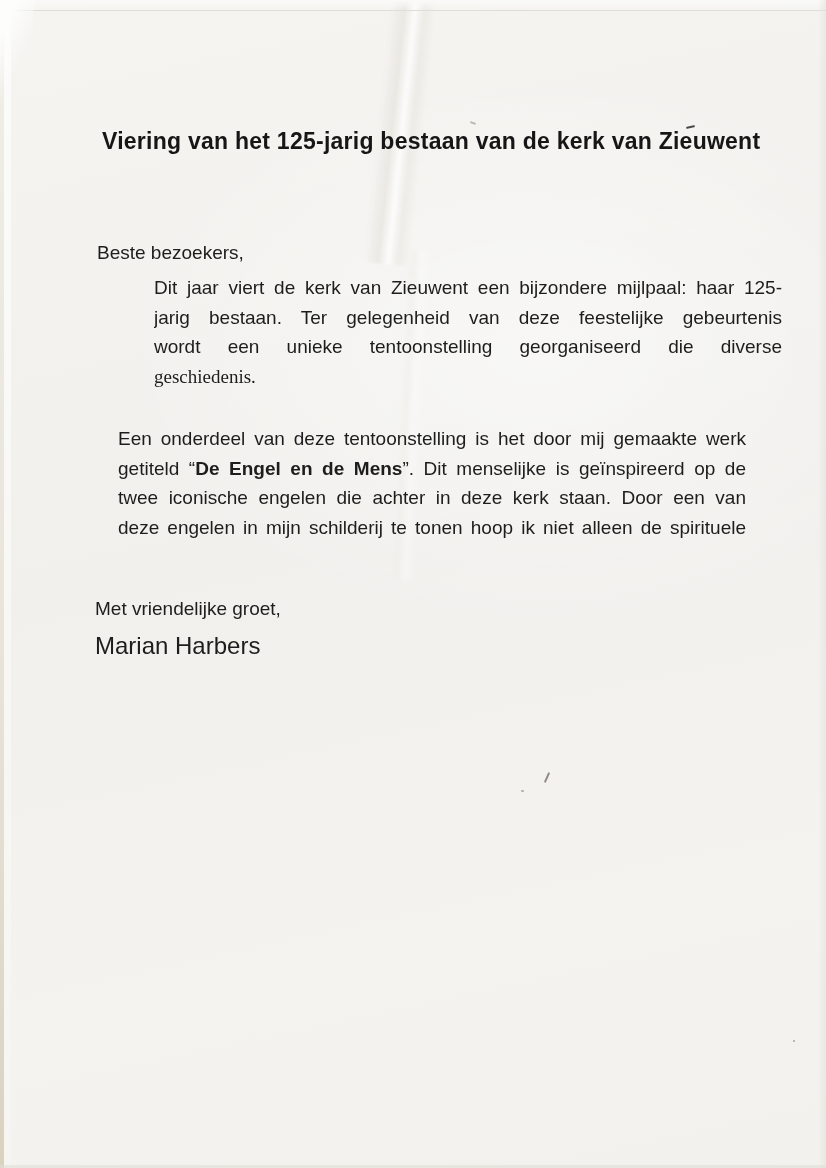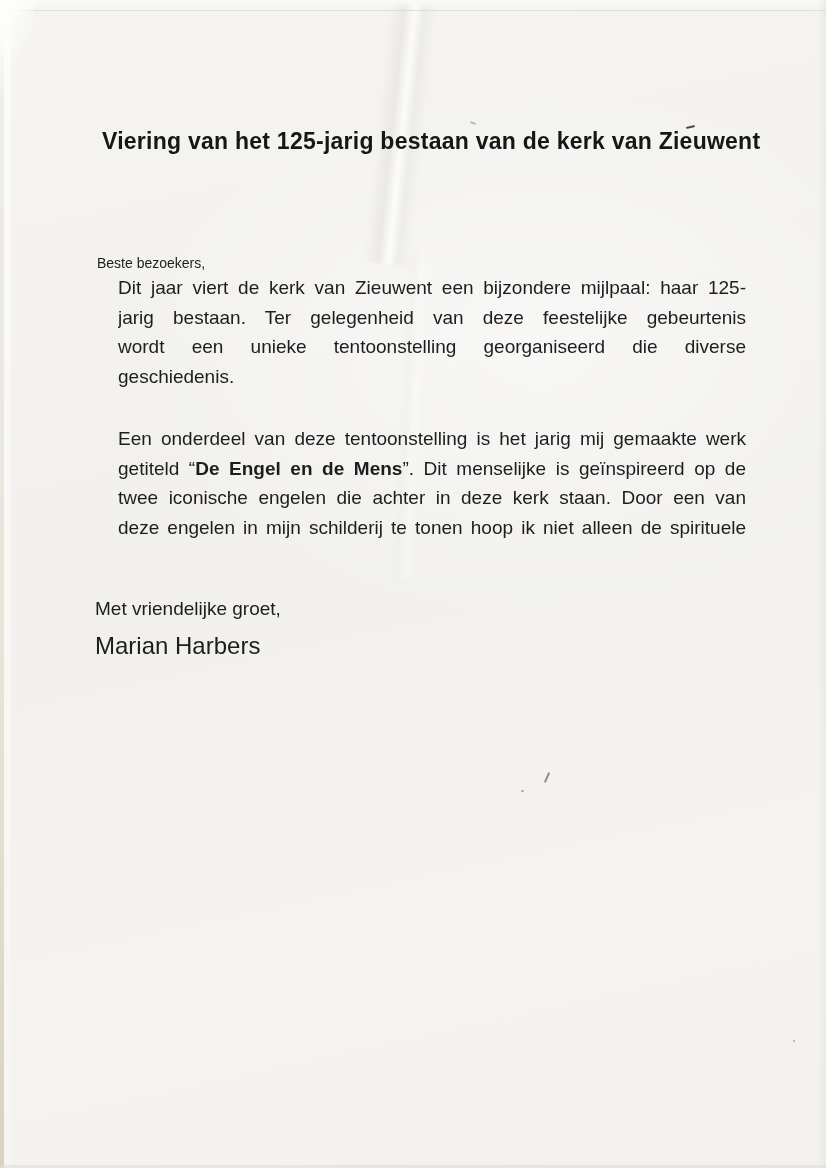--- a/index.html
+++ b/index.html
@@ -64,31 +64,31 @@
   .speck-faint{left:470px;top:122px;width:6px;height:2px;transform:rotate(18deg);background:#b9b6ae;}
   .speck-br{left:793px;top:1040px;width:2px;height:2px;background:#a7a399;}
   
   .title{
     position:absolute;left:93px;top:128px;width:660px;
     font-size:23px;line-height:26px;font-weight:bold;letter-spacing:.25px;
     color:#161616;
     margin-left:9px;
   }
   .salutation{
-    position:absolute;left:97px;top:249px;
-    font-size:14px;line-height:29px;color:#1d1d1d;
+    position:absolute;left:97px;top:238px;
+    font-size:19px;line-height:29px;color:#1d1d1d;
   }
   .para{
     position:absolute;left:118px;width:628px;
     font-size:19px;line-height:29.5px;color:#1d1d1d;
   }
-  .para1{top:273px;}
+  .para1{top:273px;margin-left:36px;}
   .para2{top:424px;}
   .line{text-align:justify;text-align-last:justify;overflow:hidden;white-space:normal;}
-  .line.last{text-align:left;text-align-last:left;}
+  .line.last{text-align:left;text-align-last:left;font-family:Liberation Serif, serif;}
   .work-title{font-weight:bold;}
   .gap-spacer{display:inline-block;width:56px;height:1px;}
   .closing{
     position:absolute;left:95px;top:594px;
     font-size:19px;line-height:29px;color:#1d1d1d;
   }
   .signature{
     position:absolute;left:95px;top:631px;
     font-size:24px;line-height:29px;color:#1d1d1d;
   }
@@ -117,21 +117,21 @@
   <div class="salutation">Beste bezoekers,</div>
 
   <div class="para para1">
     <div class="line">Dit jaar viert de kerk van Zieuwent een bijzondere mijlpaal: haar 125-</div>
     <div class="line">jarig bestaan. Ter gelegenheid van deze feestelijke gebeurtenis</div>
     <div class="line">wordt een unieke tentoonstelling georganiseerd die diverse</div>
     <div class="line last">geschiedenis.</div>
   </div>
 
   <div class="para para2">
-    <div class="line">Een onderdeel van deze tentoonstelling is het jarig mij gemaakte werk</div>
+    <div class="line">Een onderdeel van deze tentoonstelling is het door mij gemaakte werk</div>
     <div class="line"><span>getiteld “</span><span class="work-title">De Engel en de Mens</span><span>”. Dit menselijke is geïnspireerd op de</span></div>
     <div class="line">twee iconische engelen die achter in deze kerk staan. Door een van</div>
     <div class="line">deze engelen in mijn schilderij te tonen hoop ik niet alleen de spirituele</div>
   </div>
 
   <div class="closing">Met vriendelijke groet,</div>
   <div class="signature">Marian Harbers</div>
 
 </div>
 

